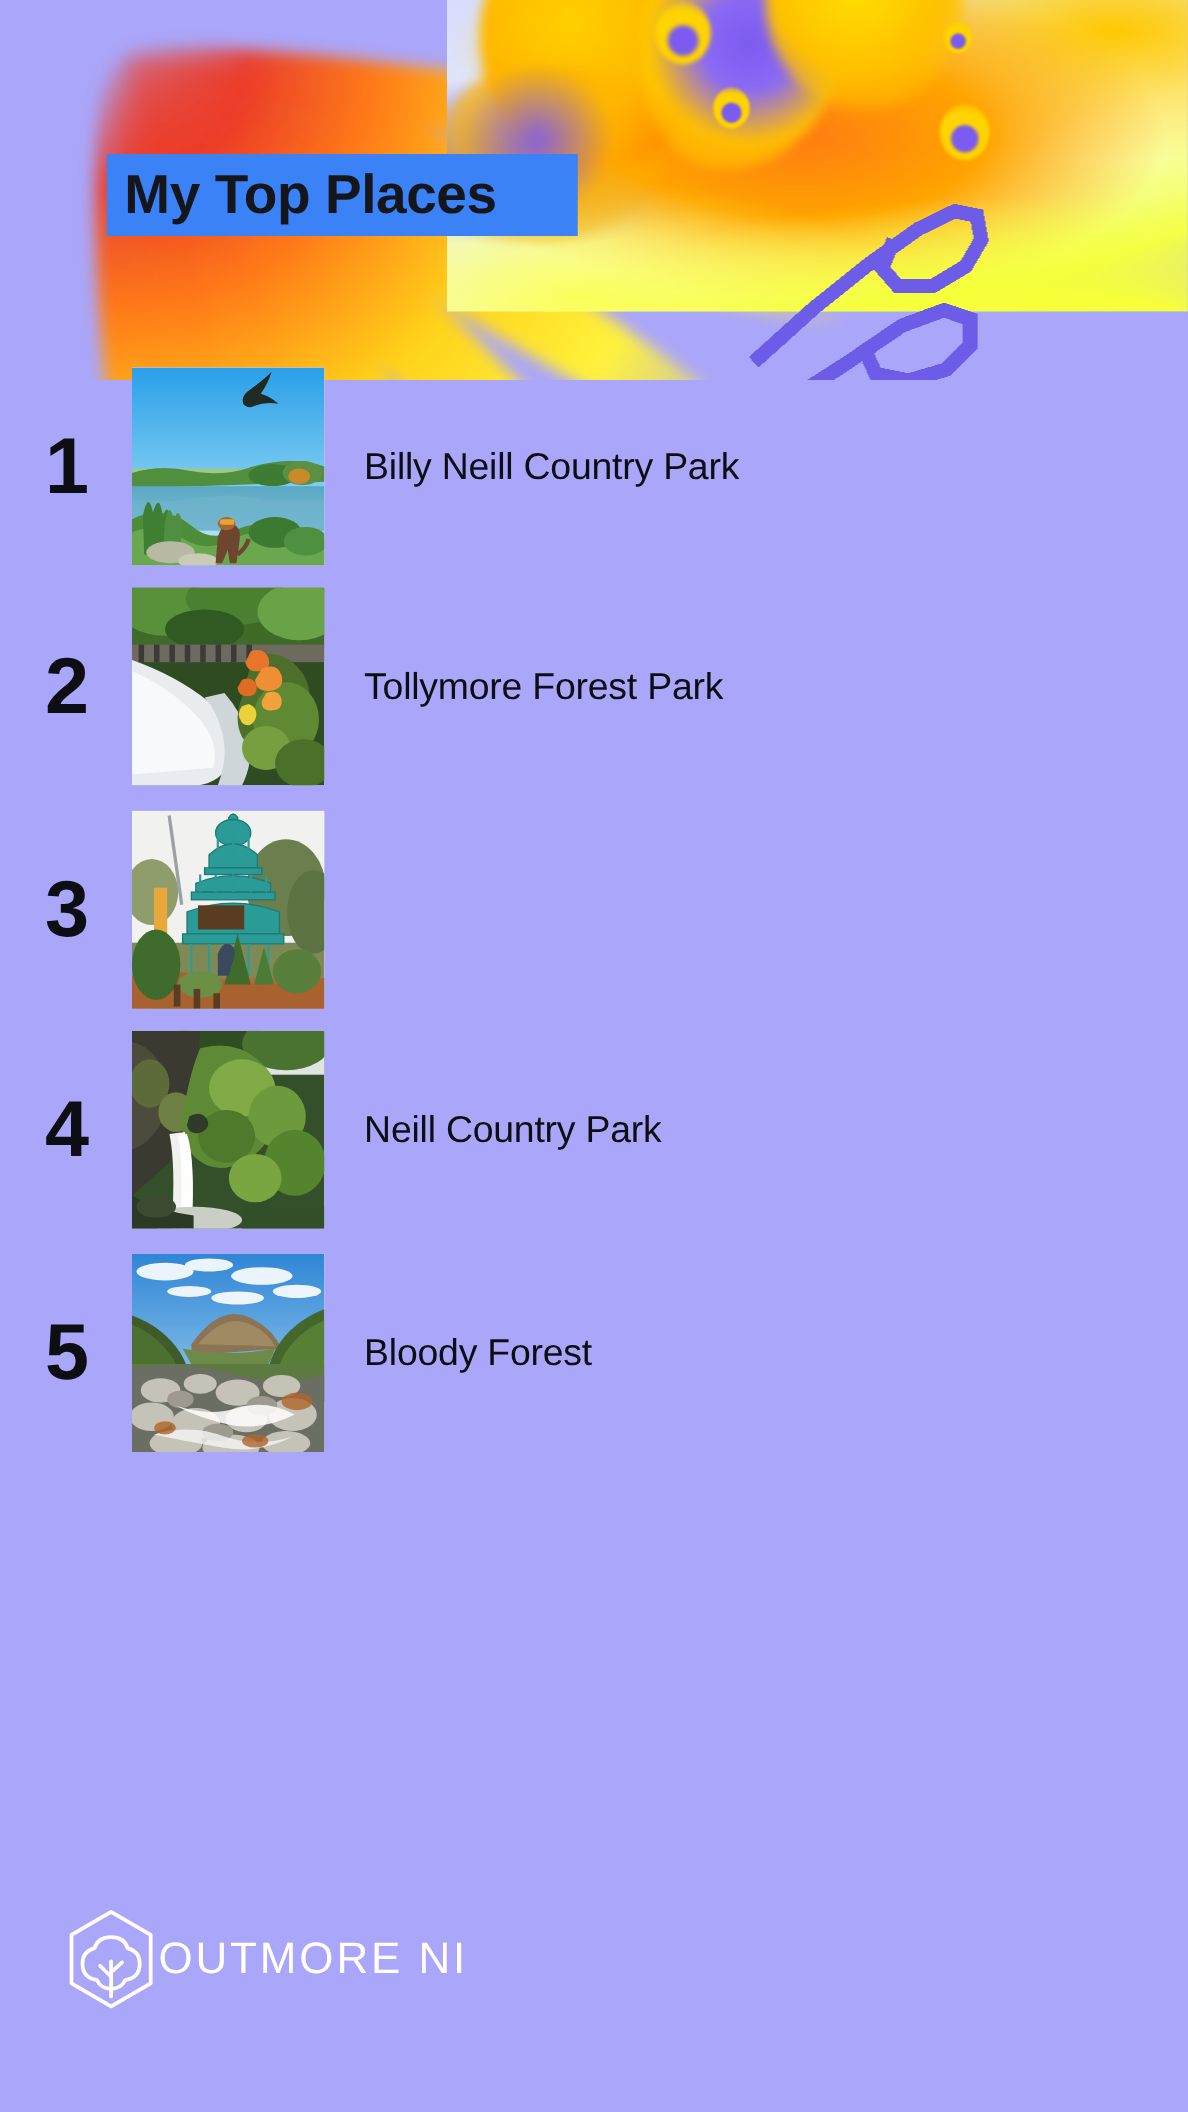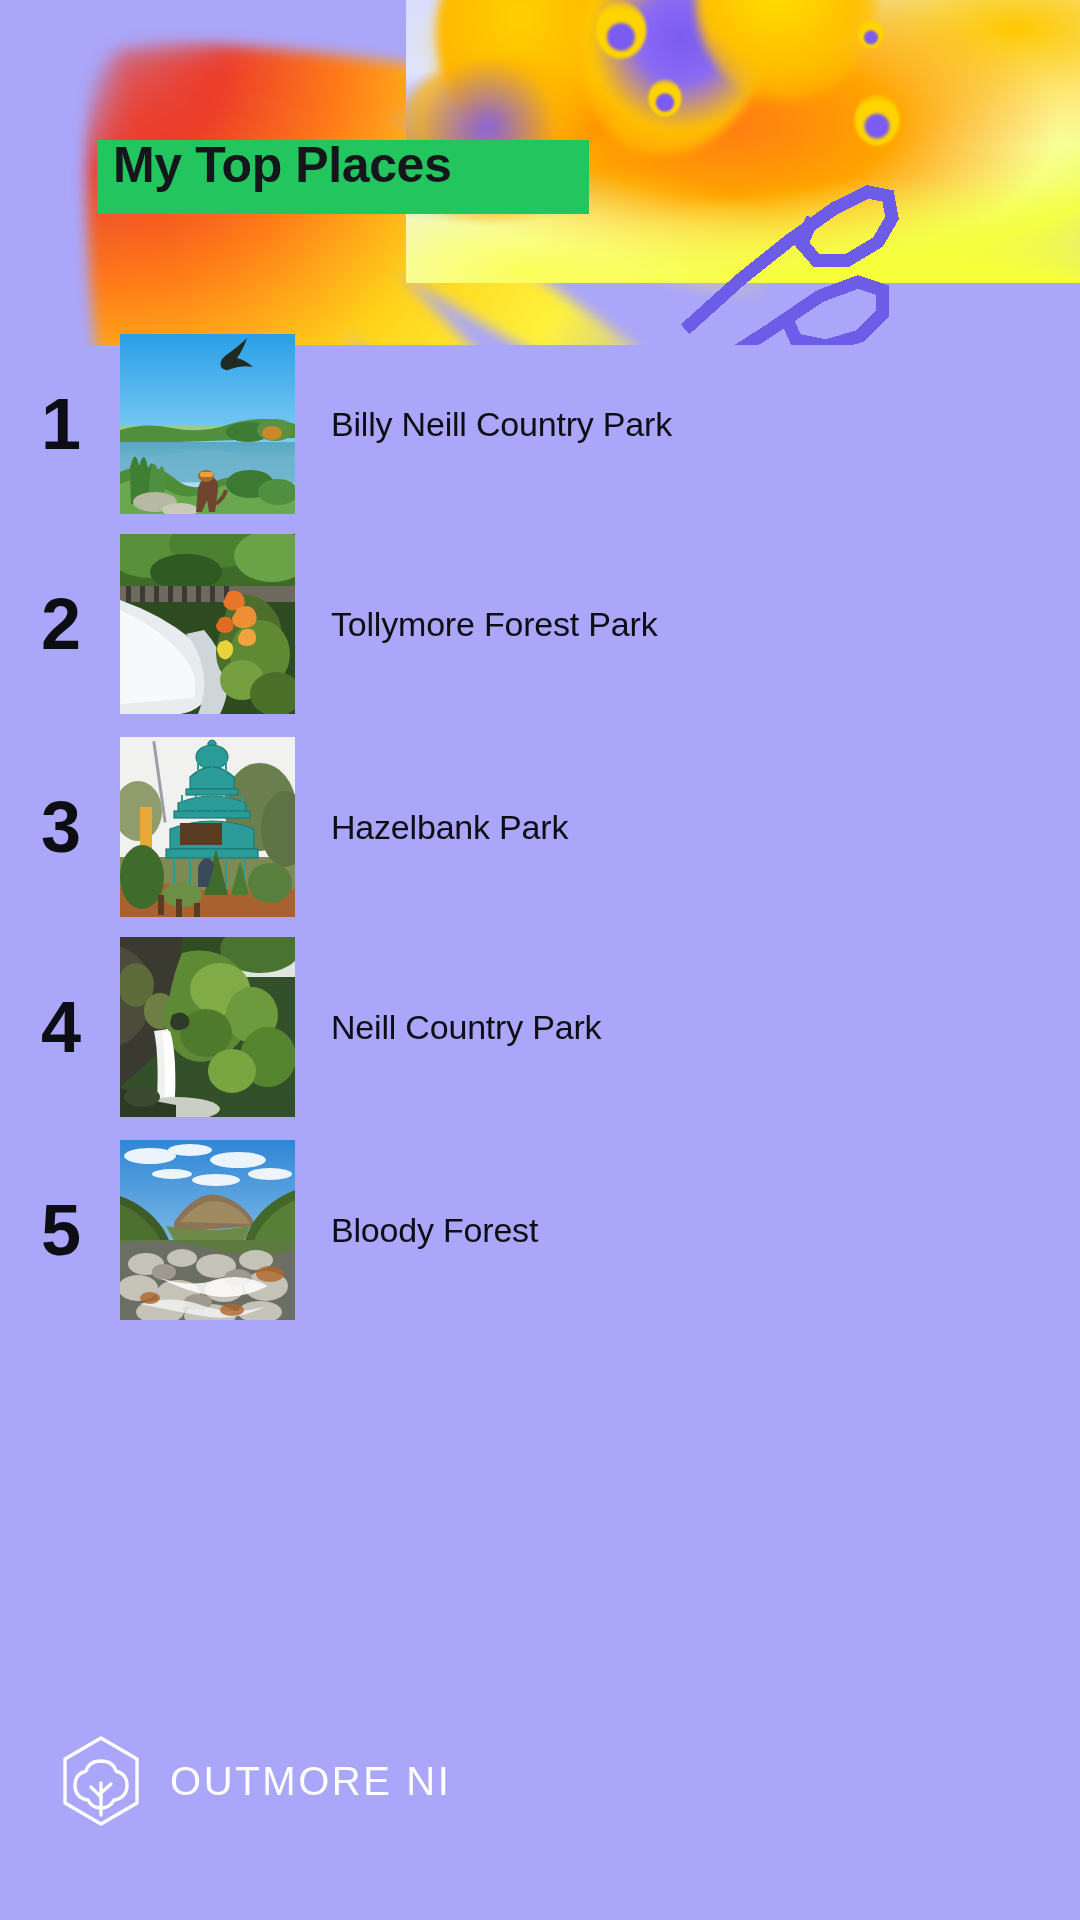--- a/index.html
+++ b/index.html
@@ -124,24 +124,24 @@
     position:absolute;
     left:620px; top:100px;
     width:300px; height:265px;
   }
   .scribble svg { display:block; }
 
   
   .title-box {
     position:absolute;
     left:97px; top:140px;
-    width:492px; height:74px;
-    background:#22c55e;
+    width:428px; height:74px;
+    background:#3b82f6;
     display:flex;
-    align-items:flex-start;
+    align-items:center;
     padding-left:16px;
   }
   .title-box h1 {
     font-size:50px;
     font-weight:bold;
     color:#15161c;
     letter-spacing:-0.4px;
     line-height:1;
     white-space:nowrap;
   }
@@ -189,21 +189,20 @@
 
   
   .footer {
     position:absolute;
     left:58px; top:1735px;
     display:flex;
     align-items:center;
   }
   .hexmark { width:86px; height:92px; flex:0 0 86px; }
   .brand {
-    margin-left:26px;
     font-size:40px;
     color:#ffffff;
     letter-spacing:2.6px;
     font-weight:400;
   }
 </style>
 </head>
 <body>
 
 <div id="poster">
@@ -373,21 +372,20 @@
           <ellipse cx="150" cy="146" rx="22" ry="20" fill="#587f3c"></ellipse>
           <ellipse cx="62" cy="158" rx="20" ry="12" fill="#6b8f44"></ellipse>
           <path d="M78 130 q5 -12 12 -8 q6 4 2 14 l-4 14 -10 0z" fill="#3a4a5c"></path>
           <g fill="#5a3c22">
             <rect x="38" y="158" width="6" height="20"></rect>
               <rect x="56" y="162" width="6" height="18"></rect>
             <rect x="74" y="166" width="6" height="14"></rect>
           </g>
         </svg>
       </div>
-      <div class="place">Hazelbank Park</div>
     </div>
 
     <div class="row" style="top:603px; height:188px;">
       <div class="rank">4</div>
       <div class="thumb">
         <svg viewBox="0 0 175 180" preserveAspectRatio="none">
           <rect width="175" height="180" fill="#34502a"></rect>
           <rect width="175" height="40" fill="#dfe6e2"></rect>
           <ellipse cx="20" cy="10" rx="36" ry="22" fill="#3c5f2a"></ellipse>
           <ellipse cx="80" cy="6" rx="40" ry="20" fill="#2f4c22"></ellipse>

